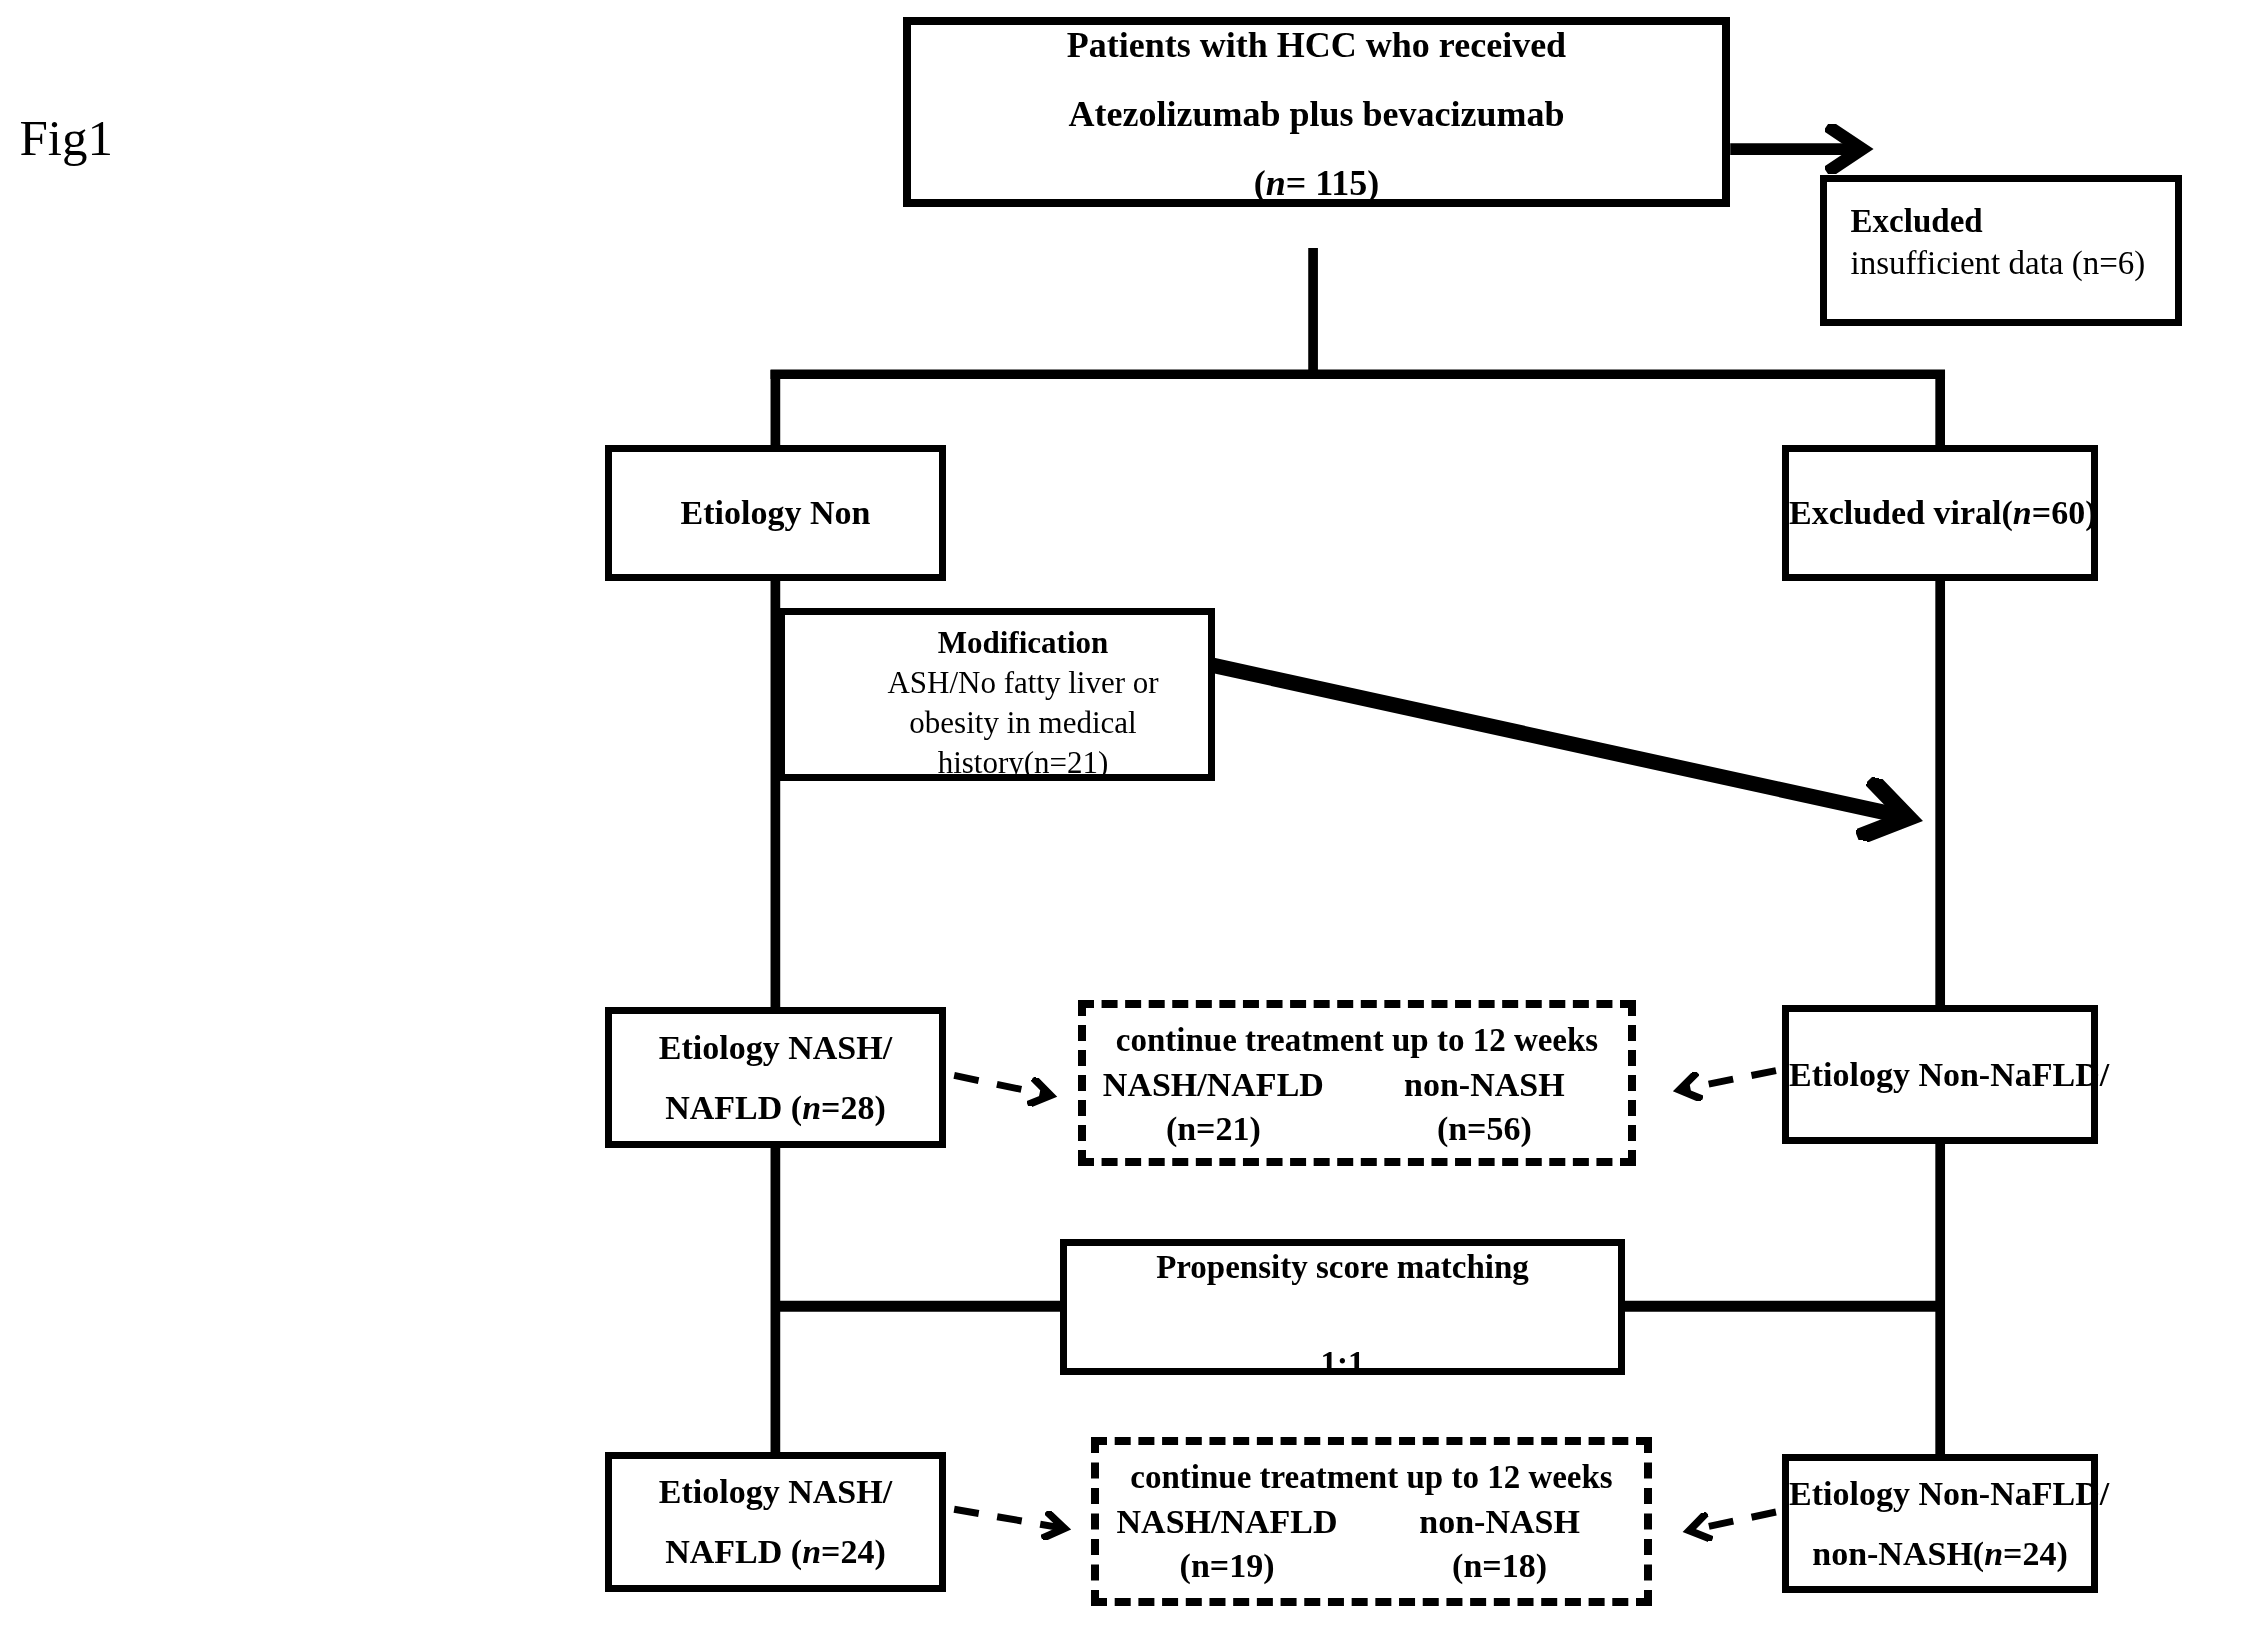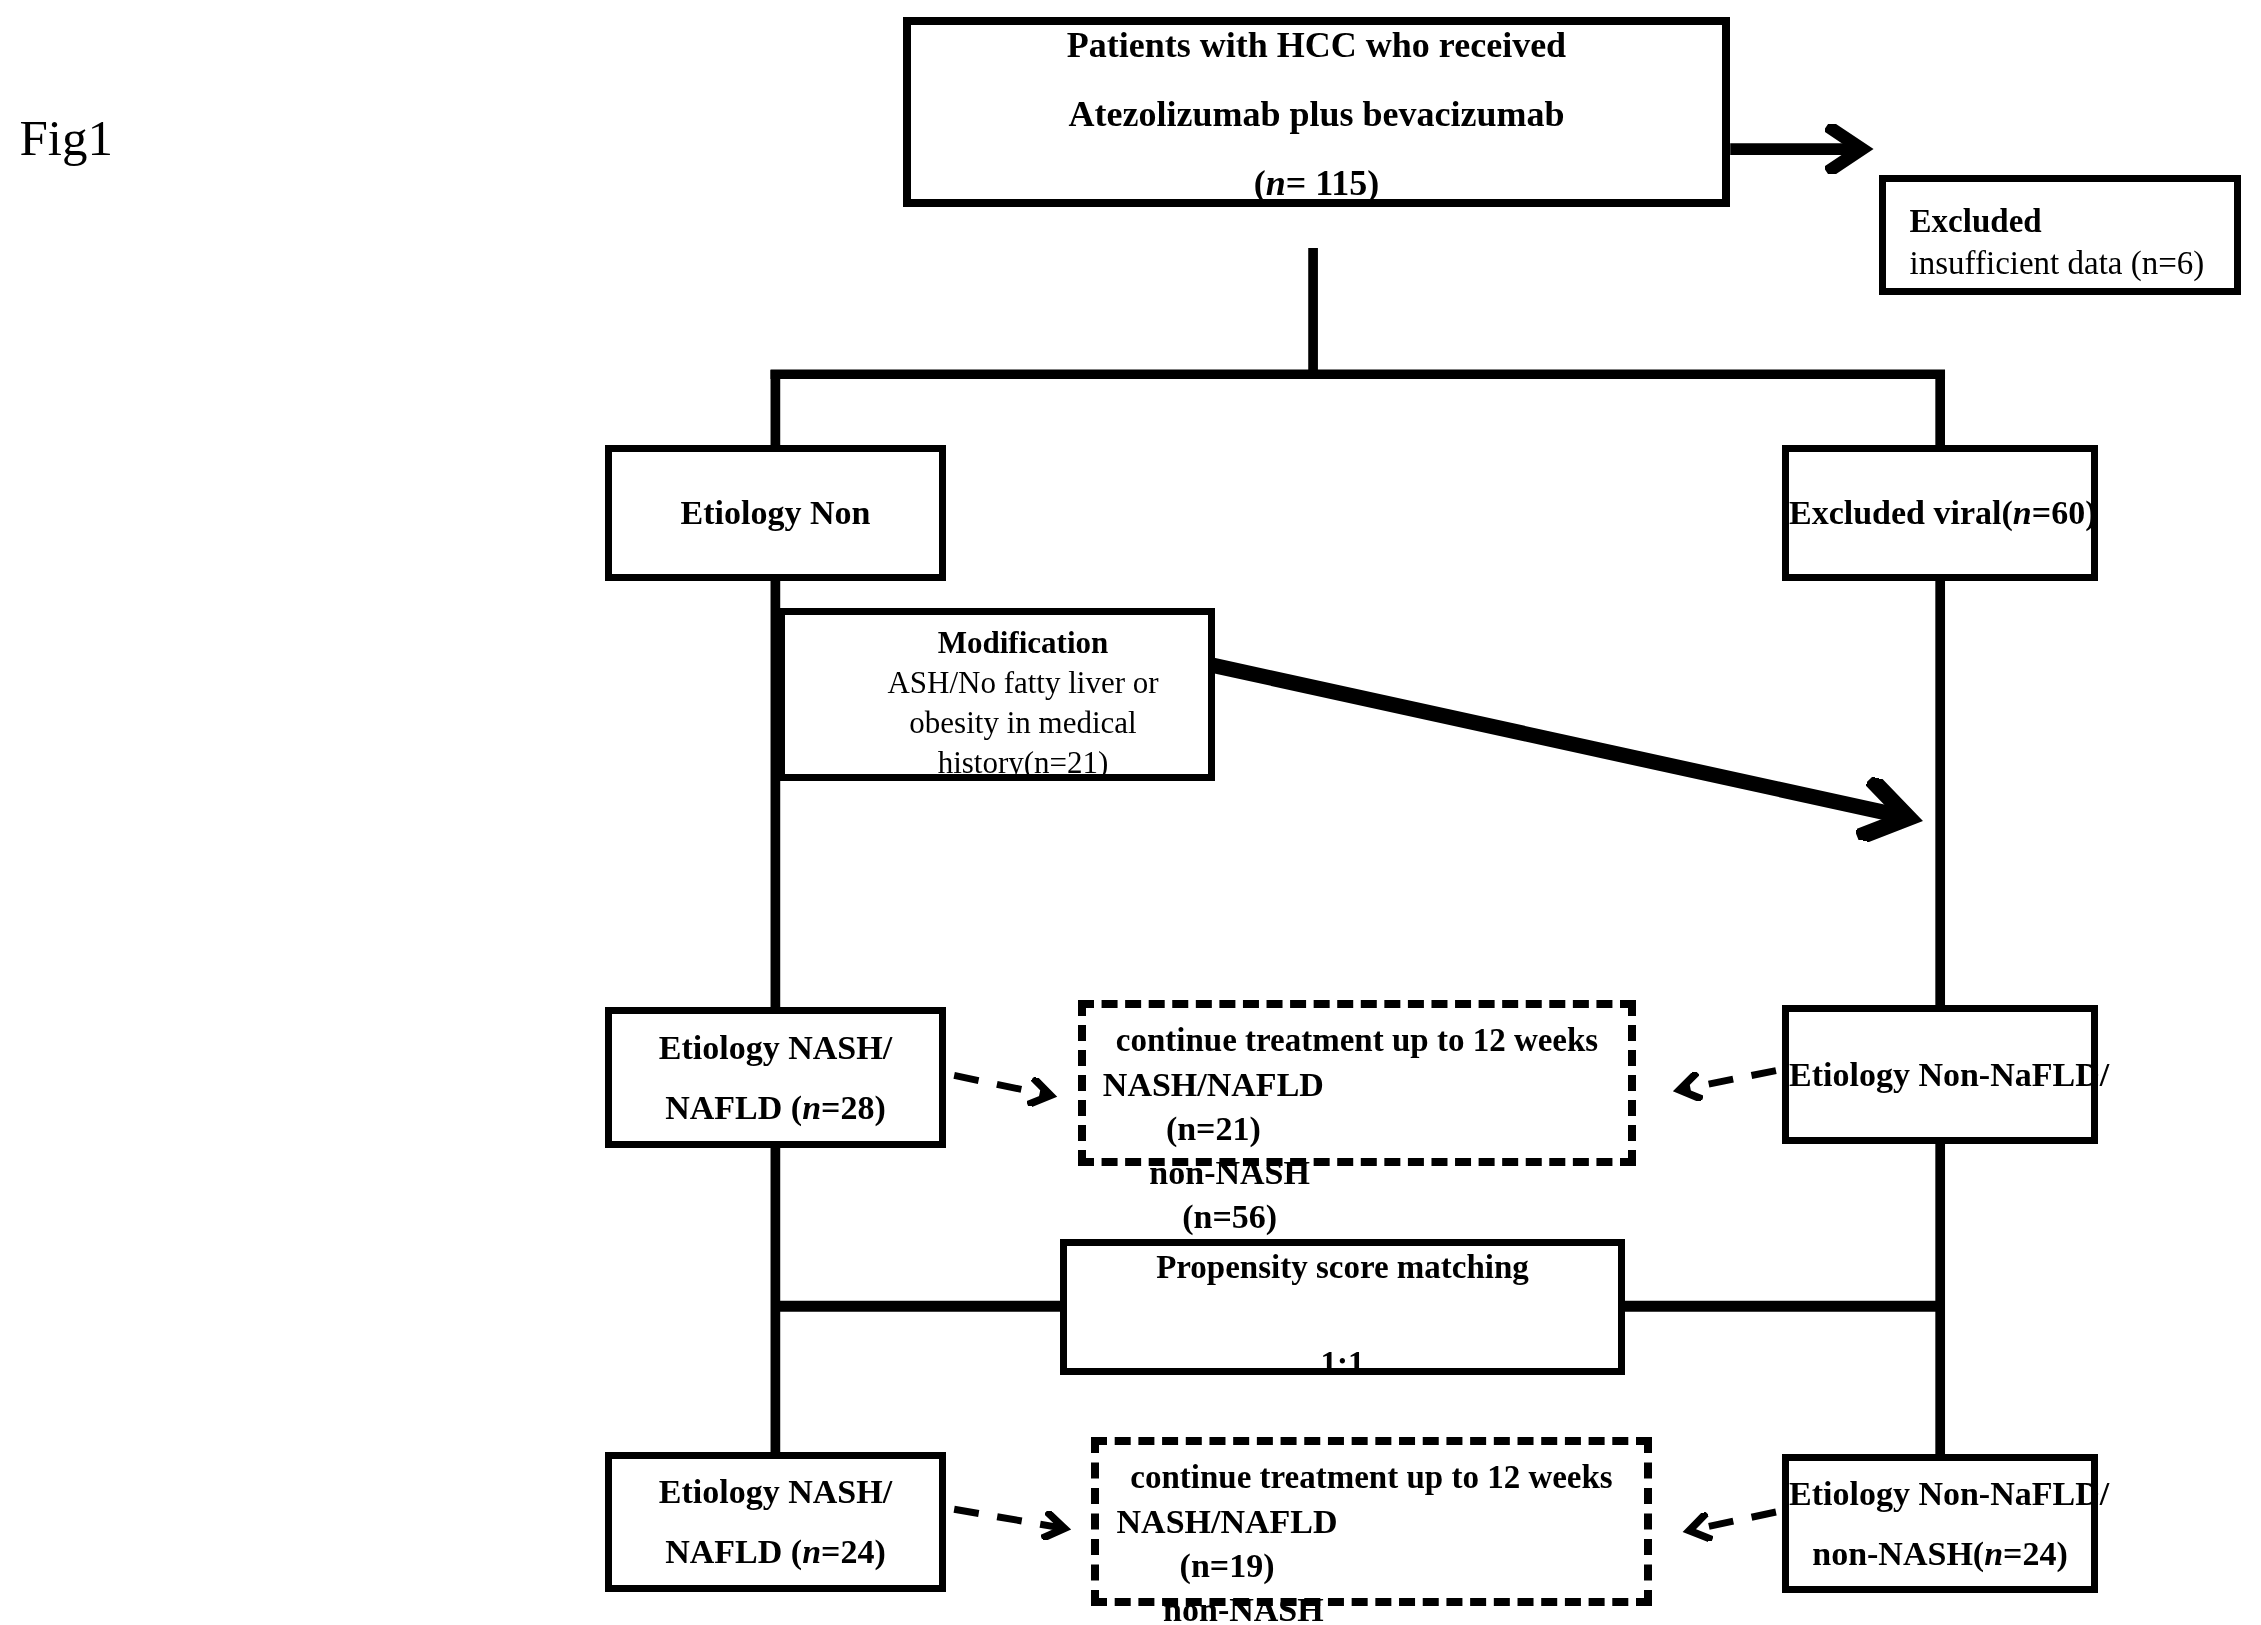--- a/index.html
+++ b/index.html
@@ -33,35 +33,35 @@
   }
   .leftalign{
     justify-content:flex-start;
     text-align:left;
   }
   .fig-label{
     position:absolute;left:19.4px;top:109px;z-index:2;
     font-size:51px;font-weight:normal;
   }
   .top-box{left:903px;top:17.3px;width:827px;height:190px;font-size:36px;line-height:69px;padding-top:5px;}
-  .excluded-box{left:1879px;top:175px;width:362px;height:120px;font-size:33px;line-height:42px;padding:18px 7px 0 23.6px;}
+  .excluded-box{left:1820px;top:175px;width:362px;height:151px;font-size:33px;line-height:42px;padding:18px 7px 0 23.6px;}
   .excluded-box .body{font-weight:normal;white-space:nowrap;}
   .nonviral-box{left:605px;top:445px;width:341px;height:136px;}
   .viral-box{left:1782px;top:445px;width:316px;height:136px;white-space:nowrap;}
   .modification-box{left:778px;top:608px;width:437px;height:173px;font-size:31px;line-height:40px;padding:8.3px 7px 0 60px;text-align:center;}
   .modification-box .body{font-weight:normal;white-space:pre-line;}
   .nash28-box{left:605px;top:1007px;width:341px;height:141px;}
   .continue1-box{left:1078px;top:1000px;width:558px;height:166px;}
   .nonnash81-box{left:1782px;top:1005px;width:316px;height:139px;white-space:nowrap;}
   .psm-box{left:1060px;top:1239px;width:565px;height:136px;font-size:33px;line-height:58px;padding-top:16px;gap:38px;}
   .nash24-box{left:605px;top:1452px;width:341px;height:140px;}
   .continue2-box{left:1091px;top:1437px;width:561px;height:169px;}
   .nonnash24-box{left:1782px;top:1454px;width:316px;height:139px;white-space:nowrap;}
   .dash-head{margin-top:9.7px;text-align:center;white-space:nowrap;font-size:33px;}
-  .dash-row{display:flex;flex-direction:column;margin-top:1.4px;}
+  .dash-row{display:flex;flex-direction:row;margin-top:1.4px;}
   .dash-col-l{width:47%;text-align:center;}
   .dash-col-r{width:53%;}
 </style>
 </head>
 <body>
 
 <div id="stage">
 
   <svg id="wires" width="2261" height="1625" viewBox="0 0 3263 2345">
     <defs>

